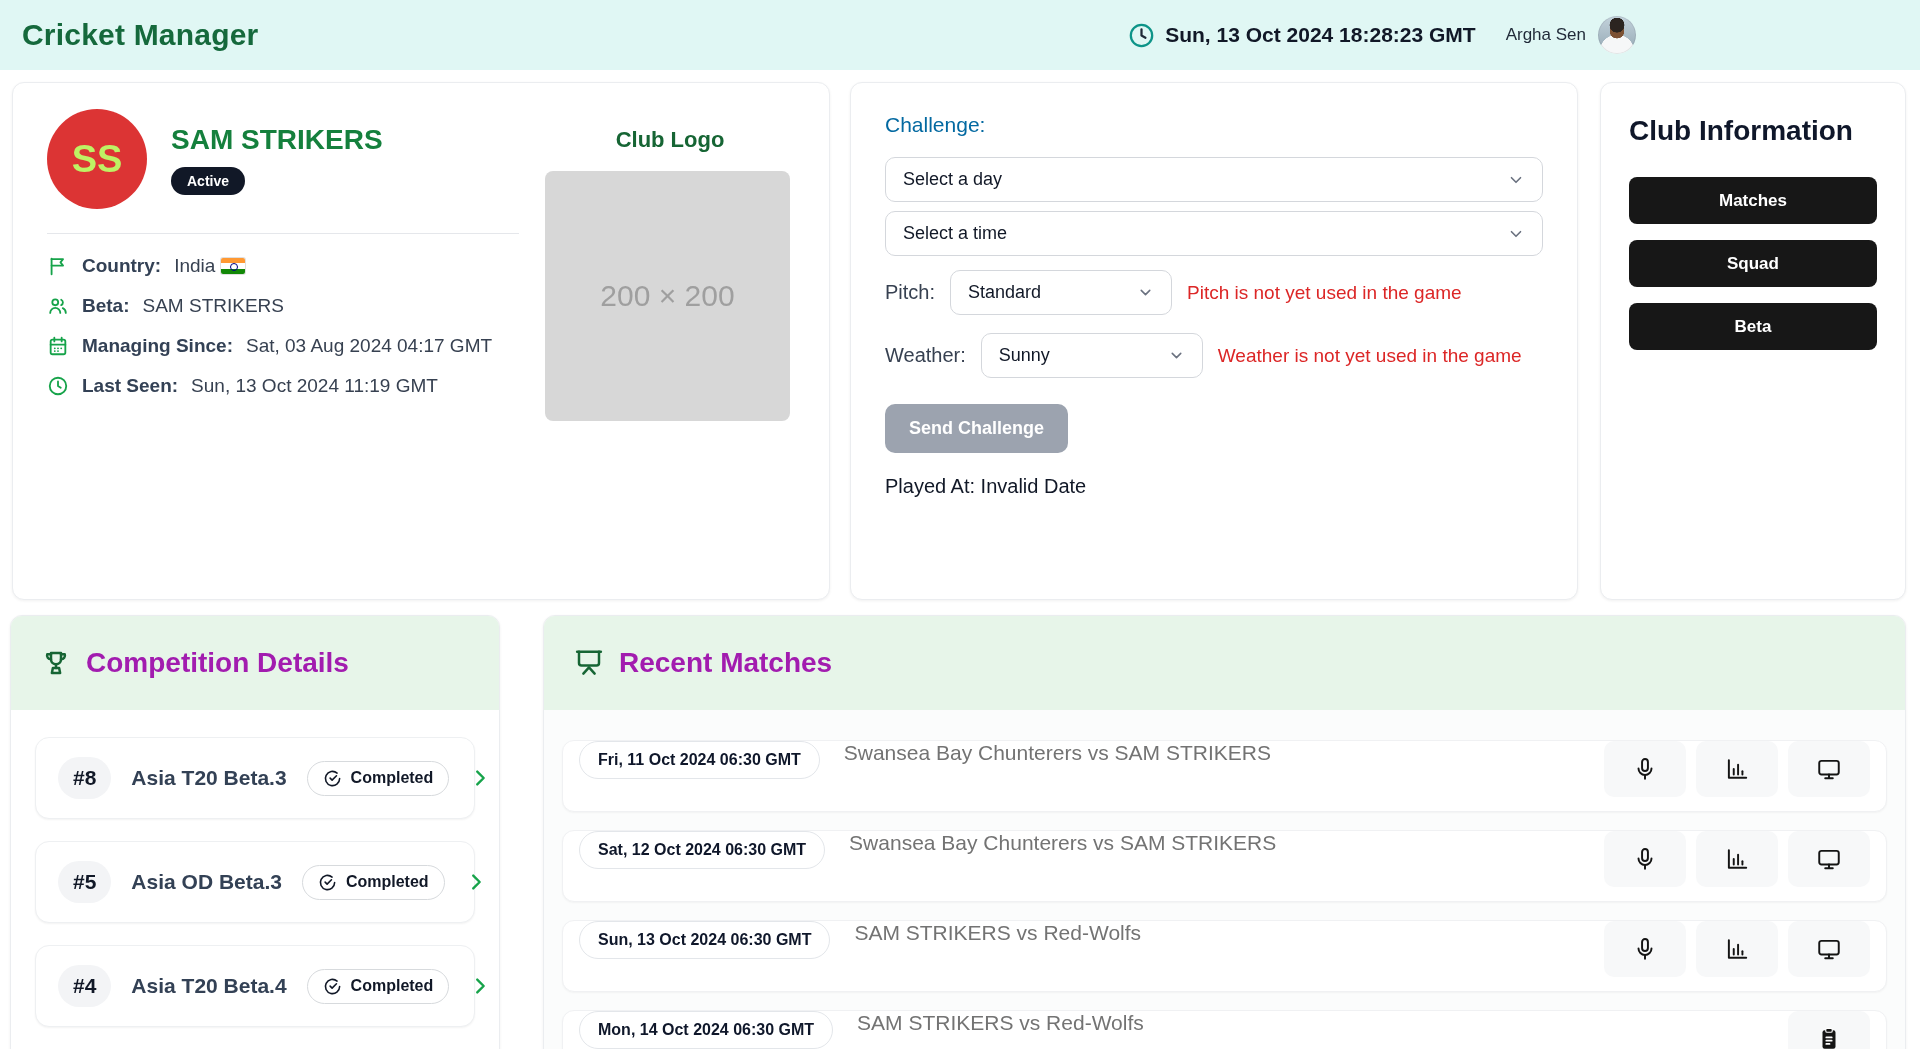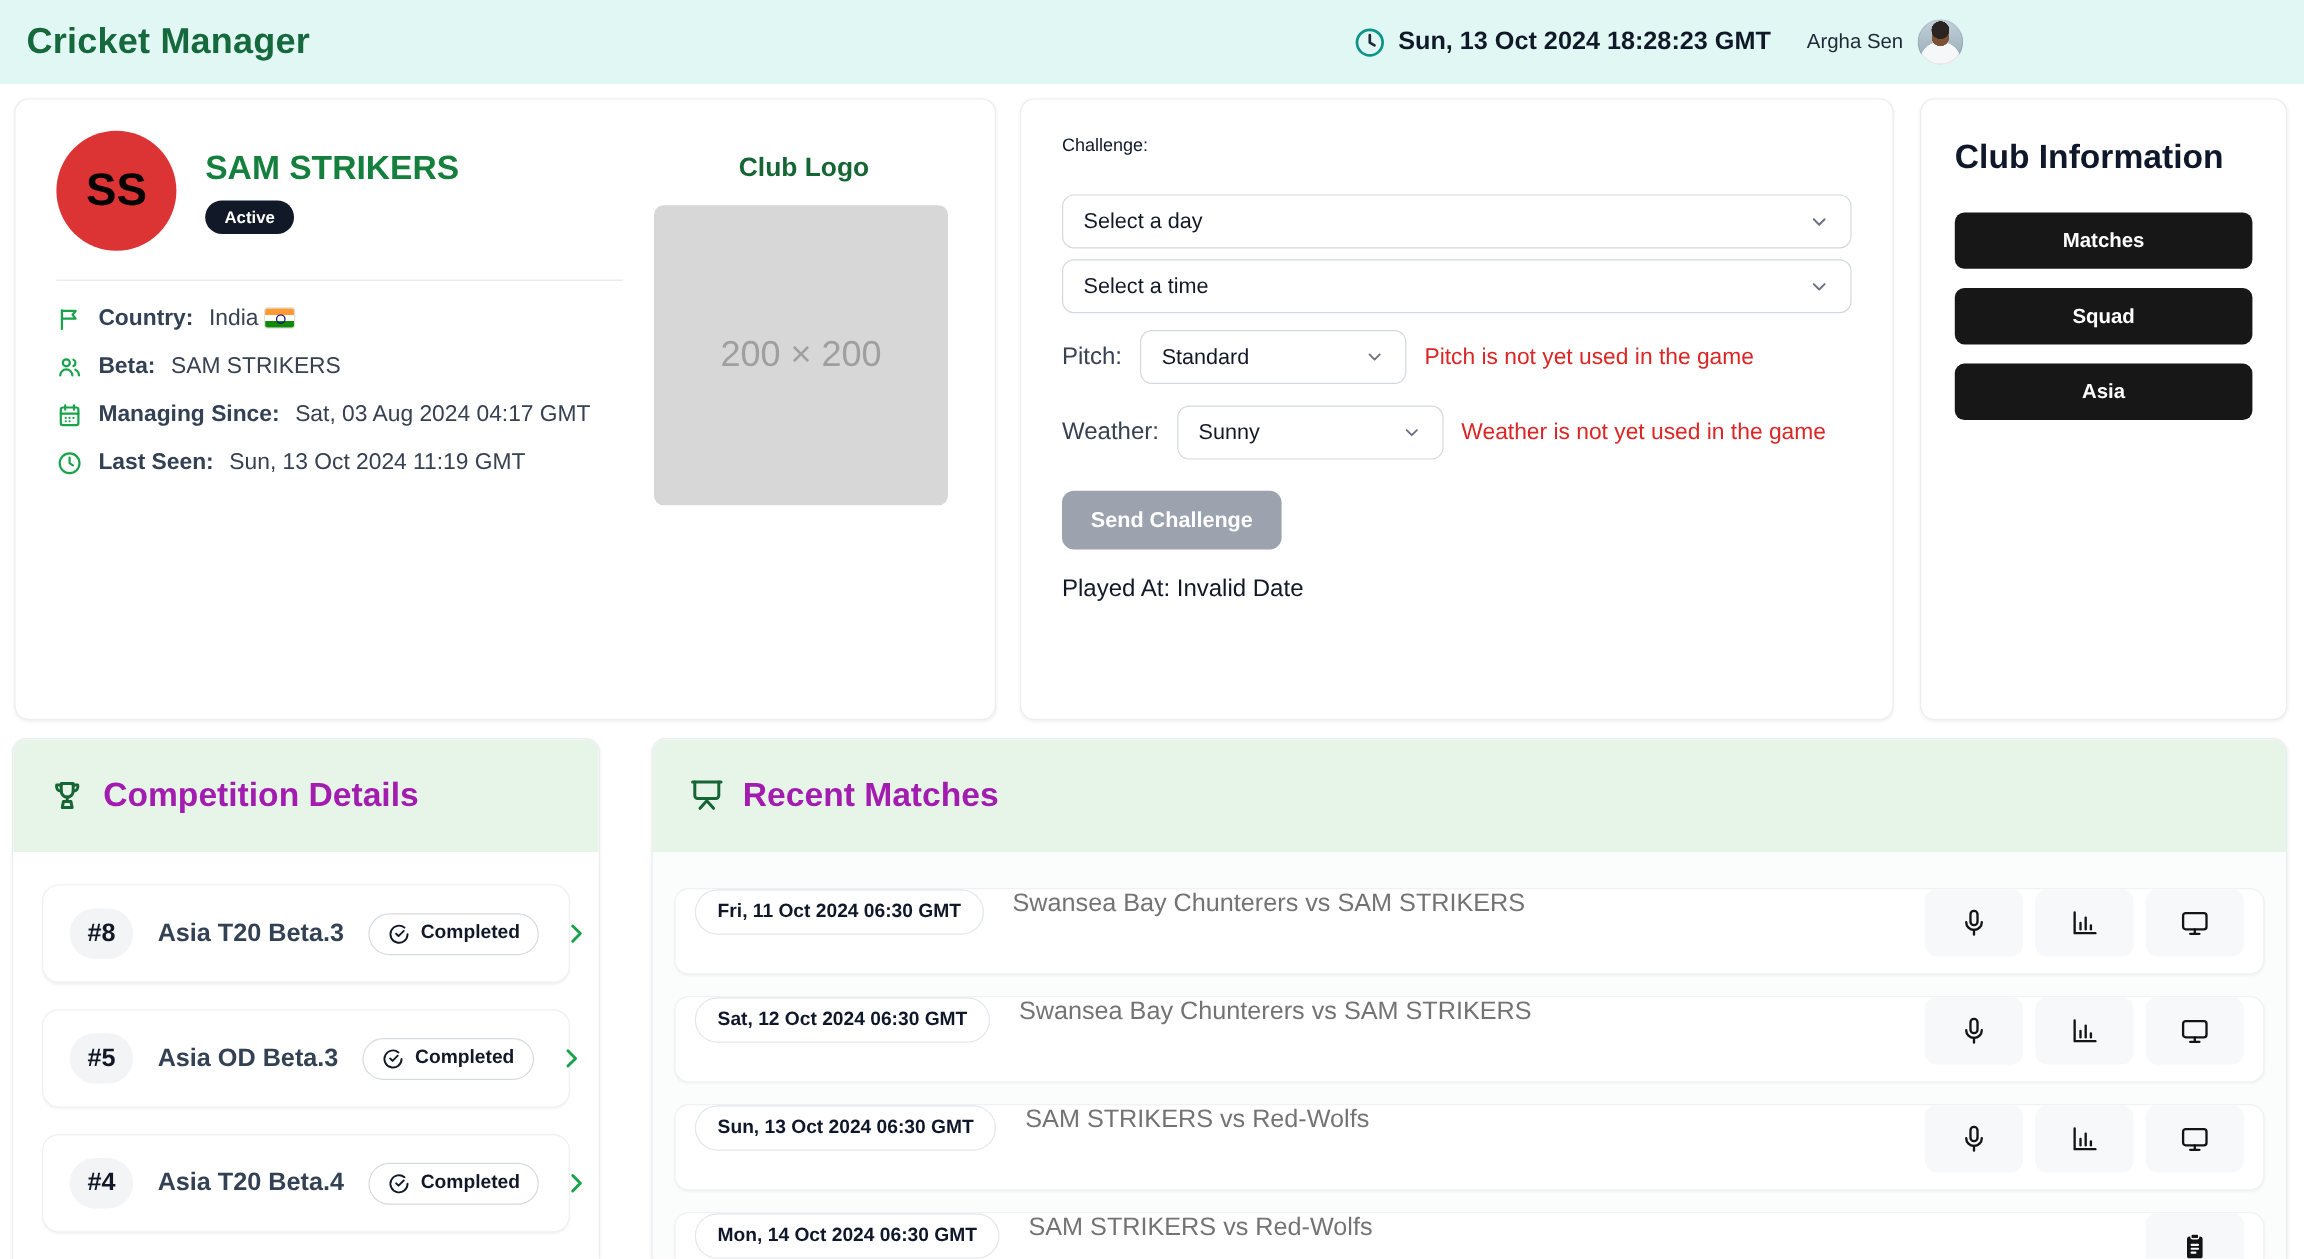--- a/index.html
+++ b/index.html
@@ -29,21 +29,21 @@
   .green-band { background:#e7f5e9; }
 
   
   #card-club-details { left:12px; top:82px; width:818px; height:518px; }
   .cd-header { padding:30px 34px 28px; }
   .cd-title { font-size:27px; font-weight:bold; color:#166534; }
   .cd-sub { font-size:17px; color:#6b7280; margin-top:13px; }
   .cd-body { padding:26px 34px 0; display:flex; gap:26px; }
   .cd-left { flex:1; min-width:0; }
   .profile-row { display:flex; align-items:center; gap:24px; }
-  .club-avatar { width:100px; height:100px; border-radius:50%; background:#dc3434; color:#000000;
+  .club-avatar { width:100px; height:100px; border-radius:50%; background:#dc3434; color:#bef264;
                  display:flex; align-items:center; justify-content:center; font-size:38px; font-weight:bold; }
   .club-name { font-size:28px; font-weight:bold; color:#15803d; }
   .status-badge { display:inline-block; margin-top:11px; background:#111827; color:#fff; font-size:14px;
                   font-weight:bold; padding:6px 16px; border-radius:999px; }
   .cd-divider { border:none; border-top:1px solid #e5e7eb; margin:24px 0 12px; }
   .field-row { display:flex; align-items:center; gap:13px; padding:9px 0; font-size:19px; }
   .field-row svg { flex:0 0 auto; }
   .field-label { font-weight:bold; color:#334155; }
   .field-value { color:#374151; }
   .flag-in { display:inline-block; width:24px; height:16px; border-radius:2px; vertical-align:-2px; margin-left:6px;
@@ -51,21 +51,21 @@
              box-shadow:0 0 0 1px rgba(0,0,0,.12); }
   .flag-in::after { content:""; position:absolute; left:50%; top:50%; width:6px; height:6px; margin:-3px 0 0 -3px;
                     border-radius:50%; border:1.5px solid #000080; }
   .cd-right { width:250px; text-align:center; margin-top:18px; }
   .logo-title { font-size:22px; font-weight:bold; color:#166534; margin-bottom:18px; }
   .logo-box { width:245px; height:250px; background:#d7d7d7; border-radius:8px; display:flex;
               align-items:center; justify-content:center; color:#9f9f9f; font-size:30px; }
 
   
   #card-challenge { left:850px; top:82px; width:728px; height:518px; padding:30px 34px; }
-  .ch-title { font-size:15px; color:#0f172a; margin-bottom:32px; }
+  .ch-title { font-size:21px; color:#0369a1; margin-bottom:20px; }
   .select { border:1px solid #d4d7dc; border-radius:10px; height:45px; display:flex; align-items:center;
             justify-content:space-between; padding:0 17px; font-size:18px; color:#111827; background:#fff; cursor:pointer; }
   .select-full { width:100%; margin-bottom:9px; }
   .inline-row { display:flex; align-items:center; gap:15px; margin-top:14px; }
   .inline-label { font-size:20px; color:#374151; }
   .select-sm { width:222px; }
   .error-note { font-size:19px; color:#dc2626; }
   .send-btn { margin-top:26px; display:inline-block; background:#9ca3af; color:#fff; border:none;
               font-family:inherit; font-size:18px; font-weight:bold; padding:14px 24px; border-radius:10px; cursor:pointer; }
   .played-at { margin-top:22px; font-size:20px; color:#111827; }
@@ -241,21 +241,21 @@
     </div>
 
     <button class="send-btn">Send Challenge</button>
     <div class="played-at">Played At: Invalid Date</div>
   </div>
 
   <div class="card" id="card-club-info">
     <div class="ci-title">Club Information</div>
     <button class="ci-btn">Matches</button>
     <button class="ci-btn">Squad</button>
-    <button class="ci-btn">Asia</button>
+    <button class="ci-btn">Beta</button>
   </div>
 
   <div class="card" id="card-competitions">
     <div class="section-head green-band">
       <span style="display:flex">
         <svg width="30" height="30" viewBox="0 0 24 24" fill="none" stroke="#166534" stroke-width="2" stroke-linecap="round" stroke-linejoin="round">
             <path d="M8 4h8v5a4 4 0 0 1-8 0z"></path>
             <path d="M8 5H5a3 3 0 0 0 3 4"></path>
             <path d="M16 5h3a3 3 0 0 1-3 4"></path>
             <path d="M12 13v3"></path>

